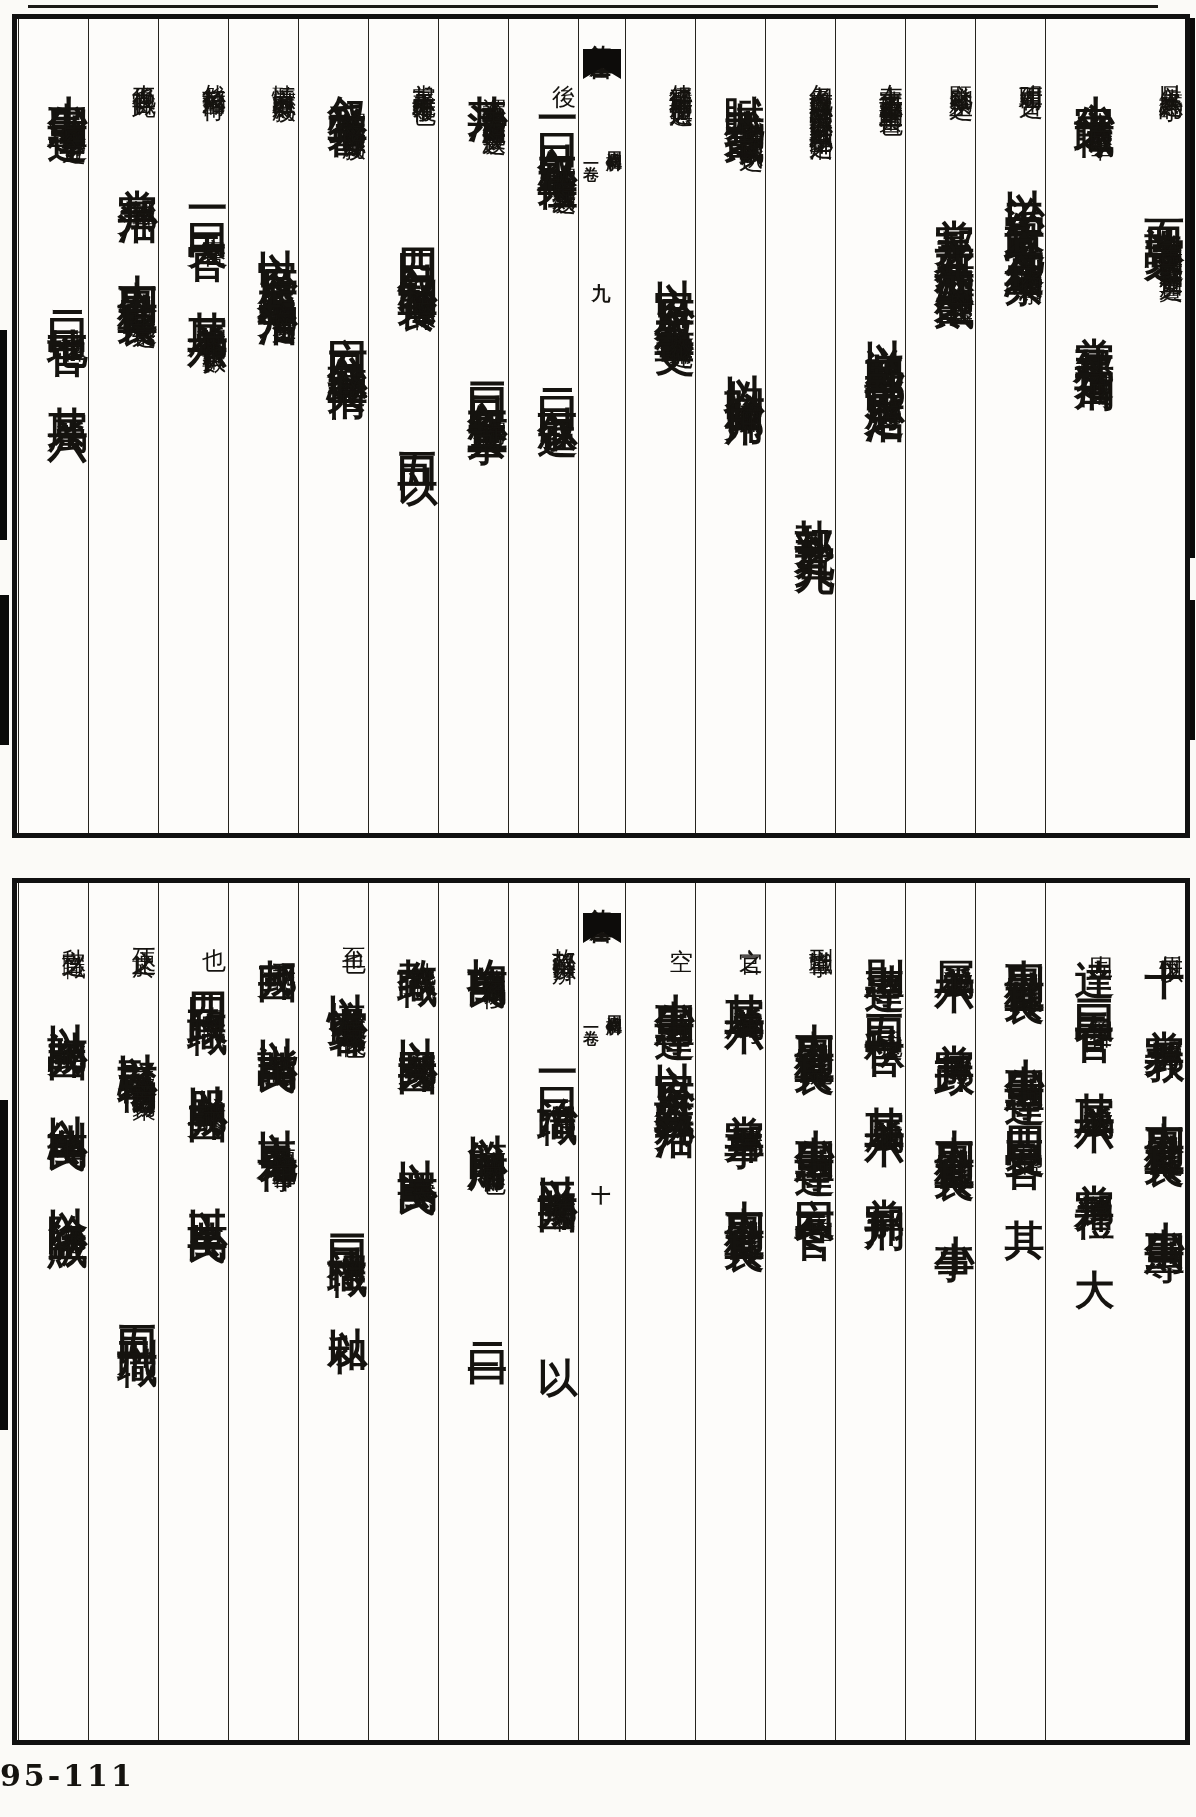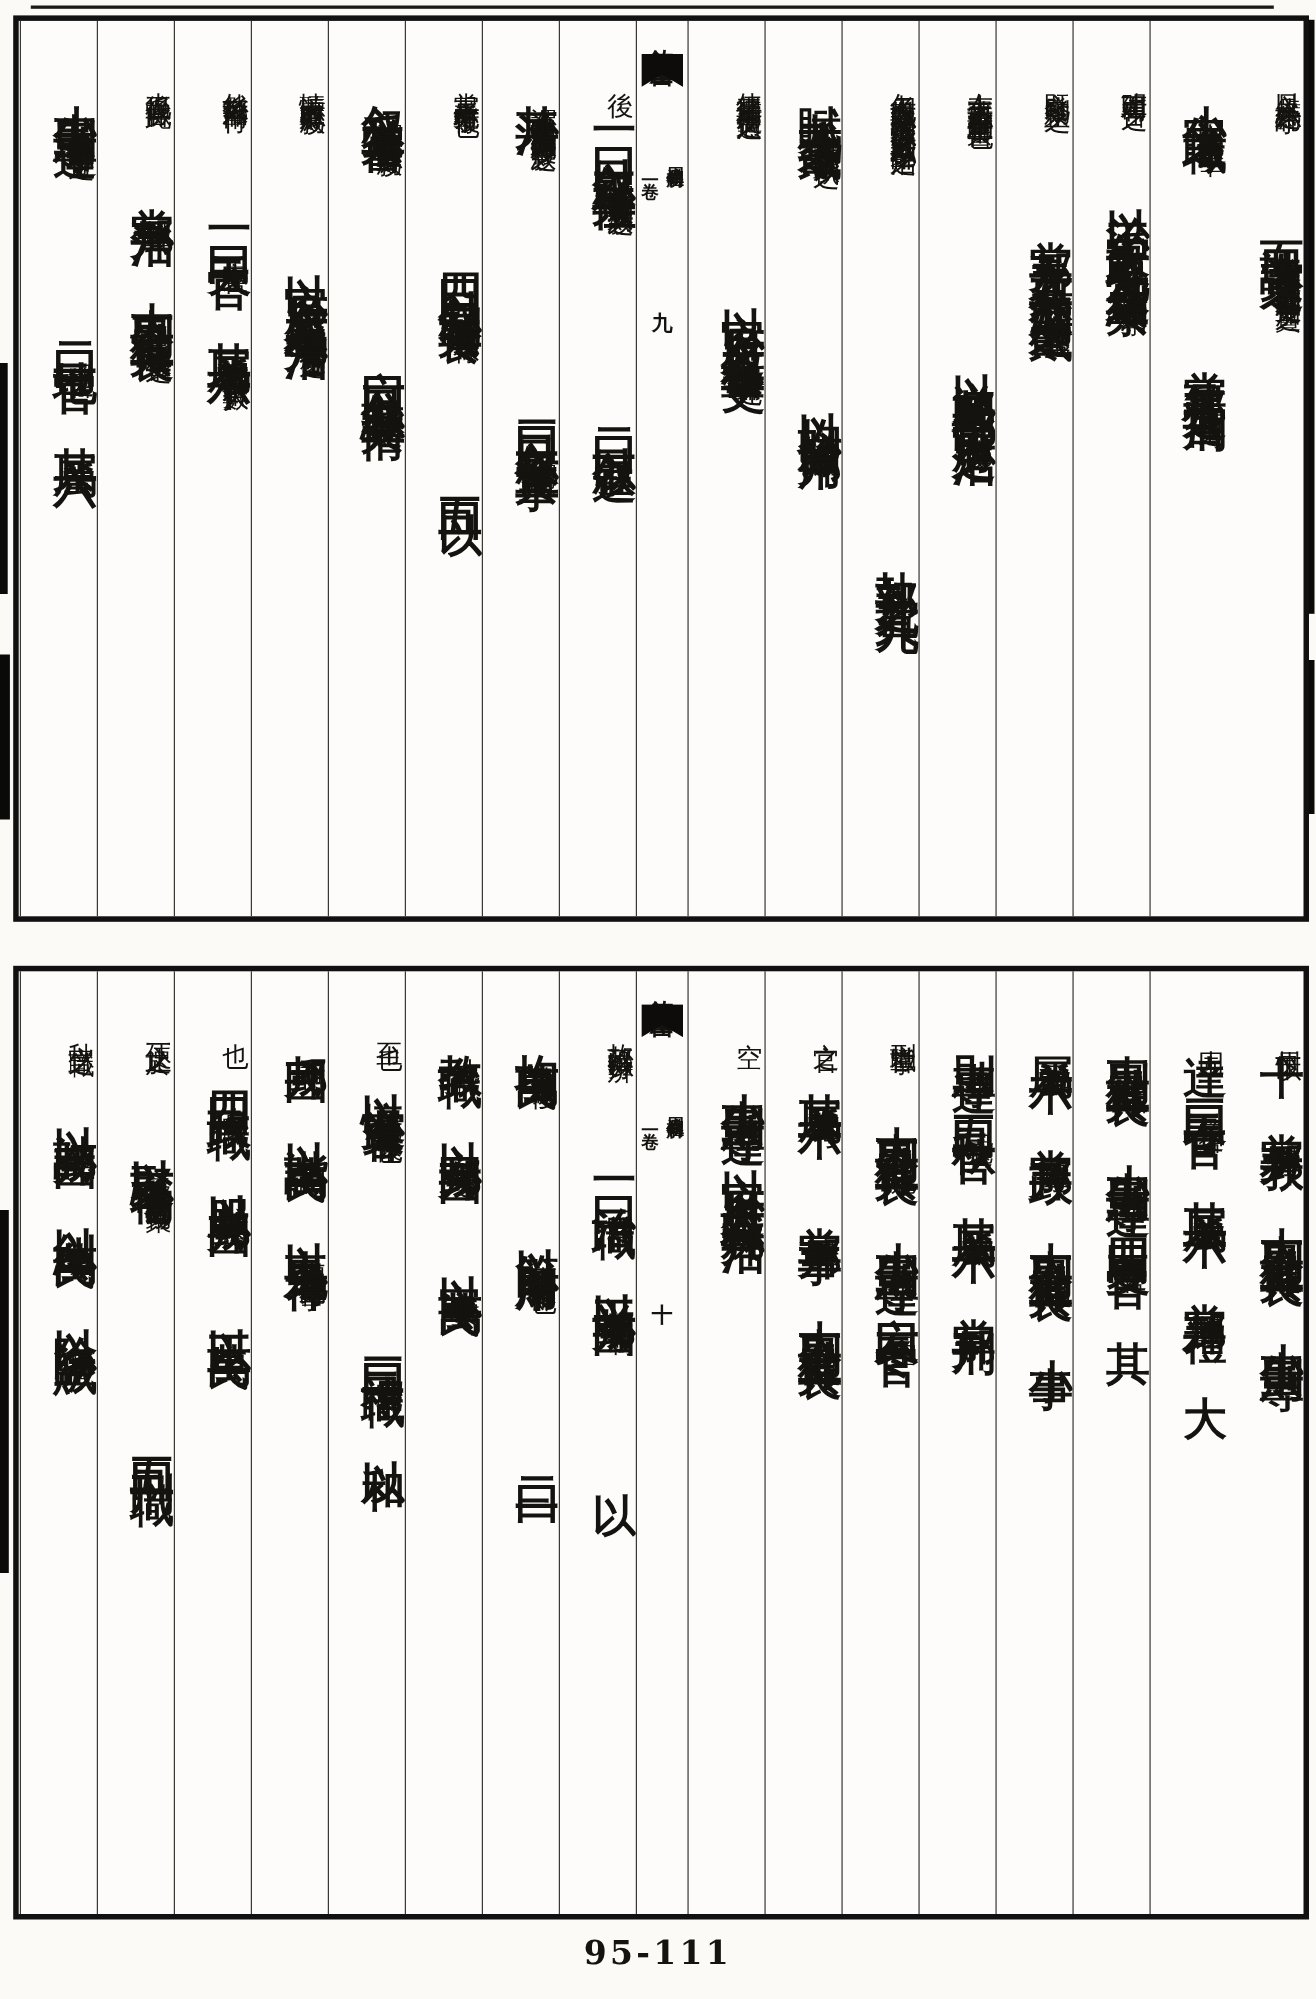--- a/index.html
+++ b/index.html
@@ -53,21 +53,21 @@
     font-size:16px;letter-spacing:1px;font-weight:600;
   }
   .bx-juan{margin-top:14px;}
   .bx-page{
     writing-mode:vertical-rl;text-orientation:upright;
     font-size:19px;font-weight:600;flex:none;
   }
   #block-top .bx-page{margin-top:112px;}
   #block-bottom .bx-page{margin-top:150px;}
   .footer{
-    position:absolute;top:1758px;left:0;width:100%;text-align:center;
+    position:absolute;top:1758px;left:0;width:100%;
     font-size:30px;letter-spacing:3px;font-weight:600;
     font-family:"DejaVu Serif","Liberation Serif",serif;
   }
   .artifact{position:absolute;background:#0a0a09;}
   .rule{position:absolute;background:#1c1a17;}
 </style>
 </head>
 <body>
 
 <div class="rule" style="left:28px;top:5px;width:1130px;height:3px;"></div>

